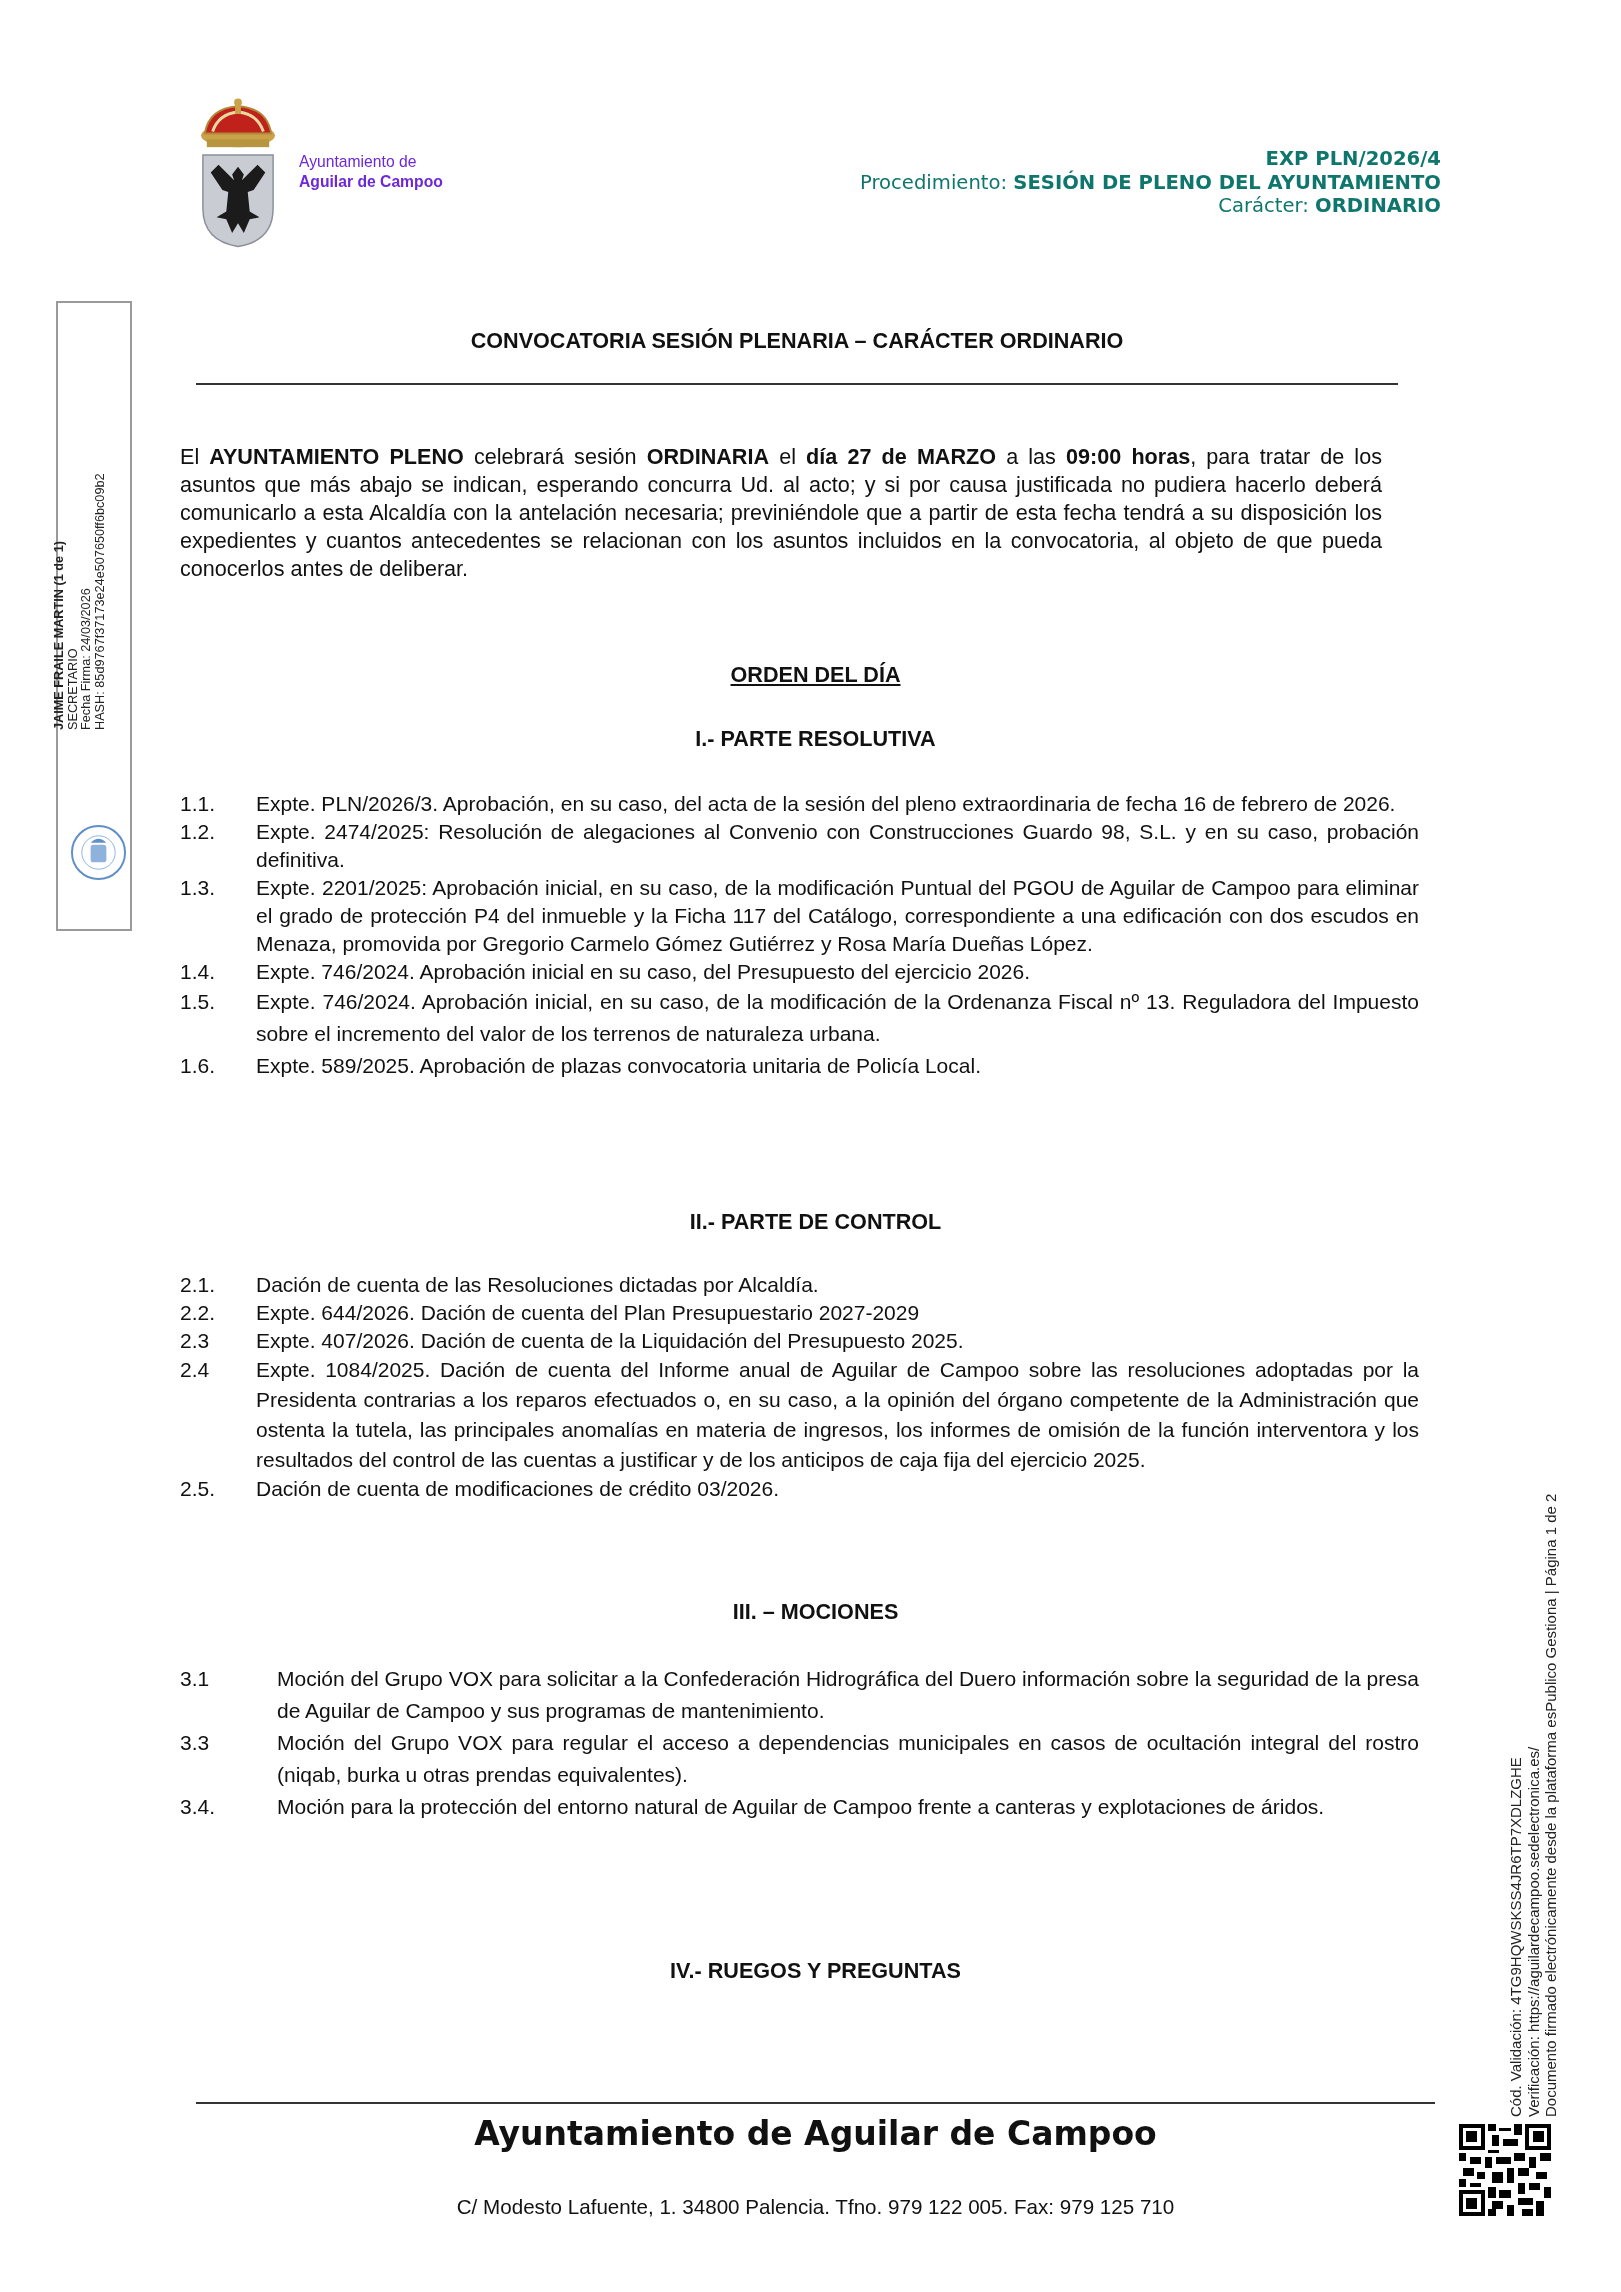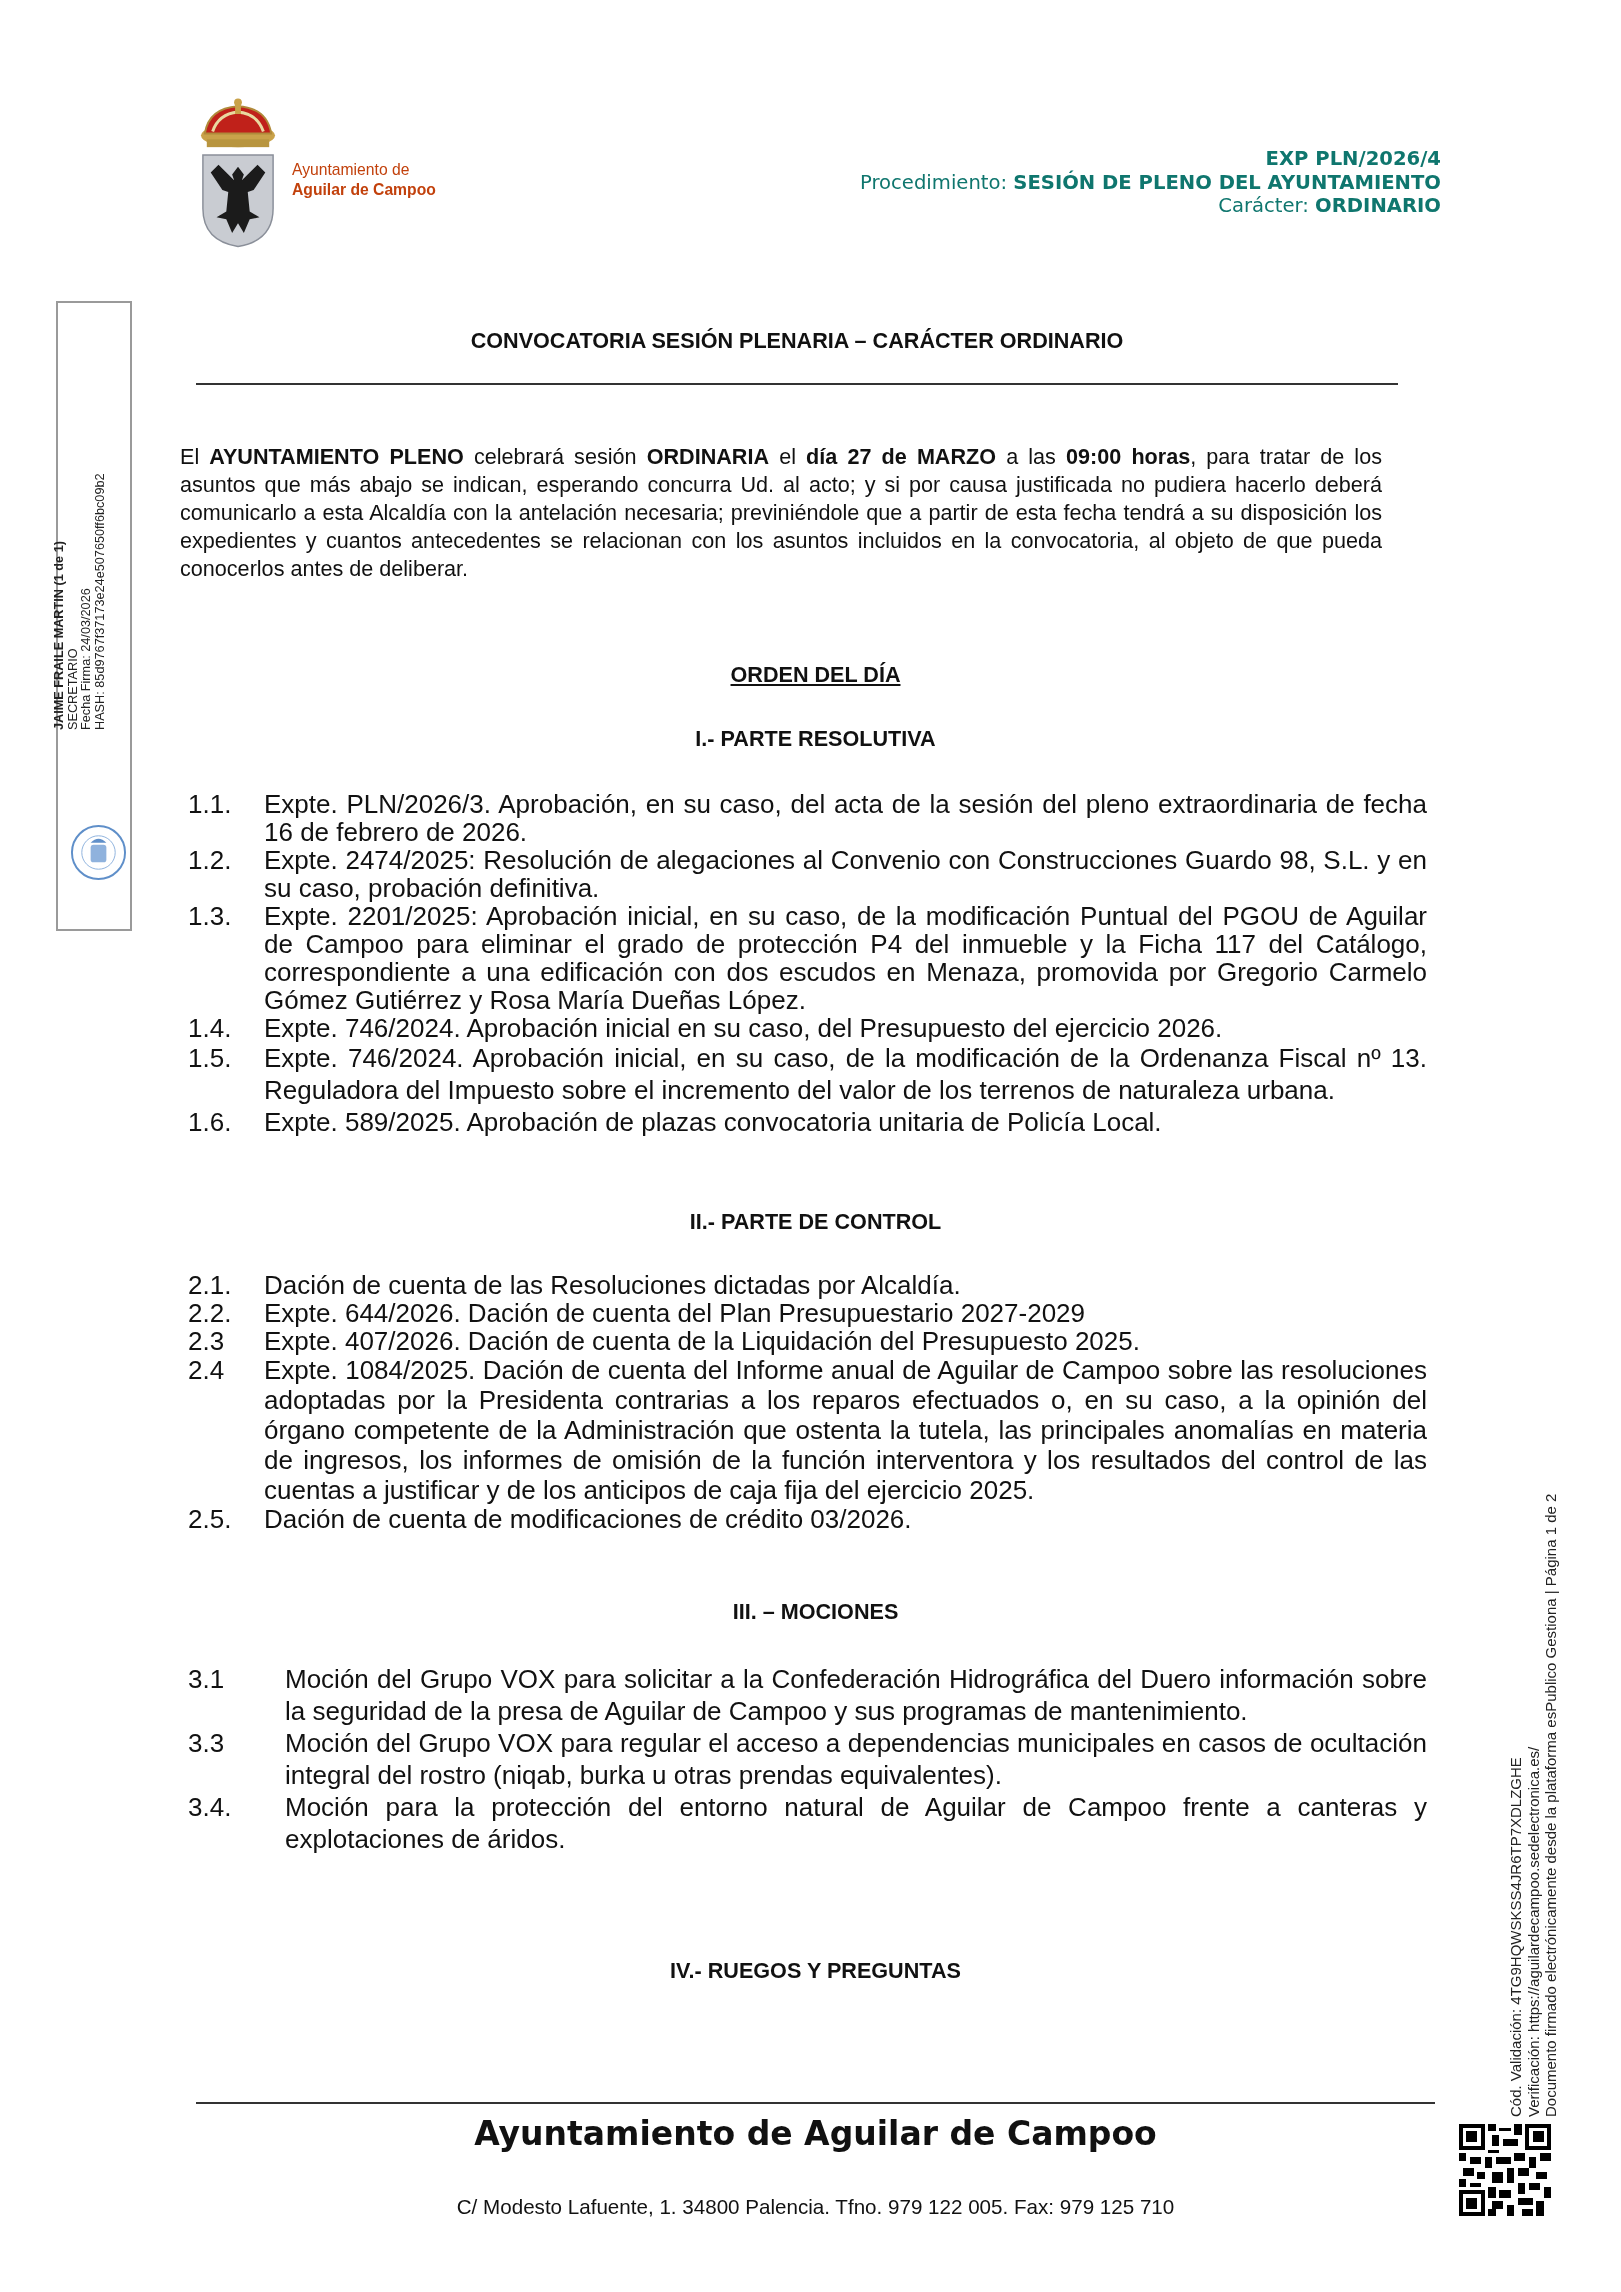--- a/index.html
+++ b/index.html
@@ -1,20 +1,20 @@
 <!DOCTYPE html>
 <html><head>
 <meta charset="utf-8">
 <style>
   html, body { margin: 0; padding: 0; background: #ffffff; }
   body { width: 1621px; height: 2293px; position: relative; overflow: hidden; color: #111; font-family: "Liberation Sans", sans-serif; }
 
   
   .logo { position: absolute; left: 199px; top: 96px; width: 78px; height: 152px; }
-  .logo-text { position: absolute; left: 292px; top: 152px; font-family: "Liberation Sans", sans-serif; font-size: 15.7px; line-height: 19.6px; color: #c2410c; margin-top: 8px; }
+  .logo-text { position: absolute; left: 299px; top: 152px; font-family: "Liberation Sans", sans-serif; font-size: 15.7px; line-height: 19.6px; color: #6d28d9; }
   .logo-text .l2 { font-weight: bold; }
   .exp-block { position: absolute; right: 180px; top: 147px; text-align: right; font-family: "DejaVu Sans", sans-serif; font-size: 19.6px; line-height: 23.5px; color: #0f766e; }
   .exp-block .b { font-weight: bold; }
 
   
   .sig-box { position: absolute; left: 56px; top: 301px; width: 76px; height: 630px; border: 2px solid #9a9a9a; box-sizing: border-box; }
   .sig-text { position: absolute; left: 53px; top: 730px; transform-origin: 0 0; transform: rotate(-90deg); font-family: "Liberation Sans", sans-serif; font-size: 12.7px; line-height: 13.7px; white-space: nowrap; color: #222; }
   .sig-text .name { font-weight: bold; }
   .seal { position: absolute; left: 69px; top: 823px; width: 59px; height: 59px; }
 
@@ -25,21 +25,21 @@
   
   .title { position: absolute; left: 196px; top: 327px; width: 1202px; text-align: center; font-weight: bold; font-size: 21.6px; line-height: 27.4px; }
   .title-rule { position: absolute; left: 196px; top: 383px; width: 1202px; height: 2px; background: #333; }
 
   .intro { position: absolute; left: 180px; top: 443px; width: 1202px; font-size: 21.6px; line-height: 28px; text-align: justify; }
   .intro b { font-weight: bold; }
 
   .center-h { position: absolute; left: 196px; width: 1239px; text-align: center; font-weight: bold; font-size: 21.6px; line-height: 27.4px; }
   .underline { text-decoration: underline; }
 
-  .list { position: absolute; left: 188px; width: 1239px; font-size: 26px; line-height: 28px; }
+  .list { position: absolute; left: 180px; width: 1239px; font-size: 21px; line-height: 28px; }
   .item { display: flex; text-align: justify; }
   .item .num { flex: 0 0 76px; }
   .item .txt { flex: 1; }
   .list.wide .item .num { flex: 0 0 97px; }
   .list .item.tall { line-height: 32px; }
 
   
   .footer-rule { position: absolute; left: 196px; top: 2102px; width: 1239px; height: 2px; background: #333; }
   .footer-name { position: absolute; left: 196px; top: 2118px; width: 1239px; text-align: center; font-family: "DejaVu Sans", sans-serif; font-weight: bold; font-size: 33px; line-height: 31px; }
   .footer-addr { position: absolute; left: 196px; top: 2166px; width: 1239px; text-align: center; font-family: Liberation Sans, sans-serif; font-size: 20.6px; line-height: 25.5px; margin-top: 28px; }

